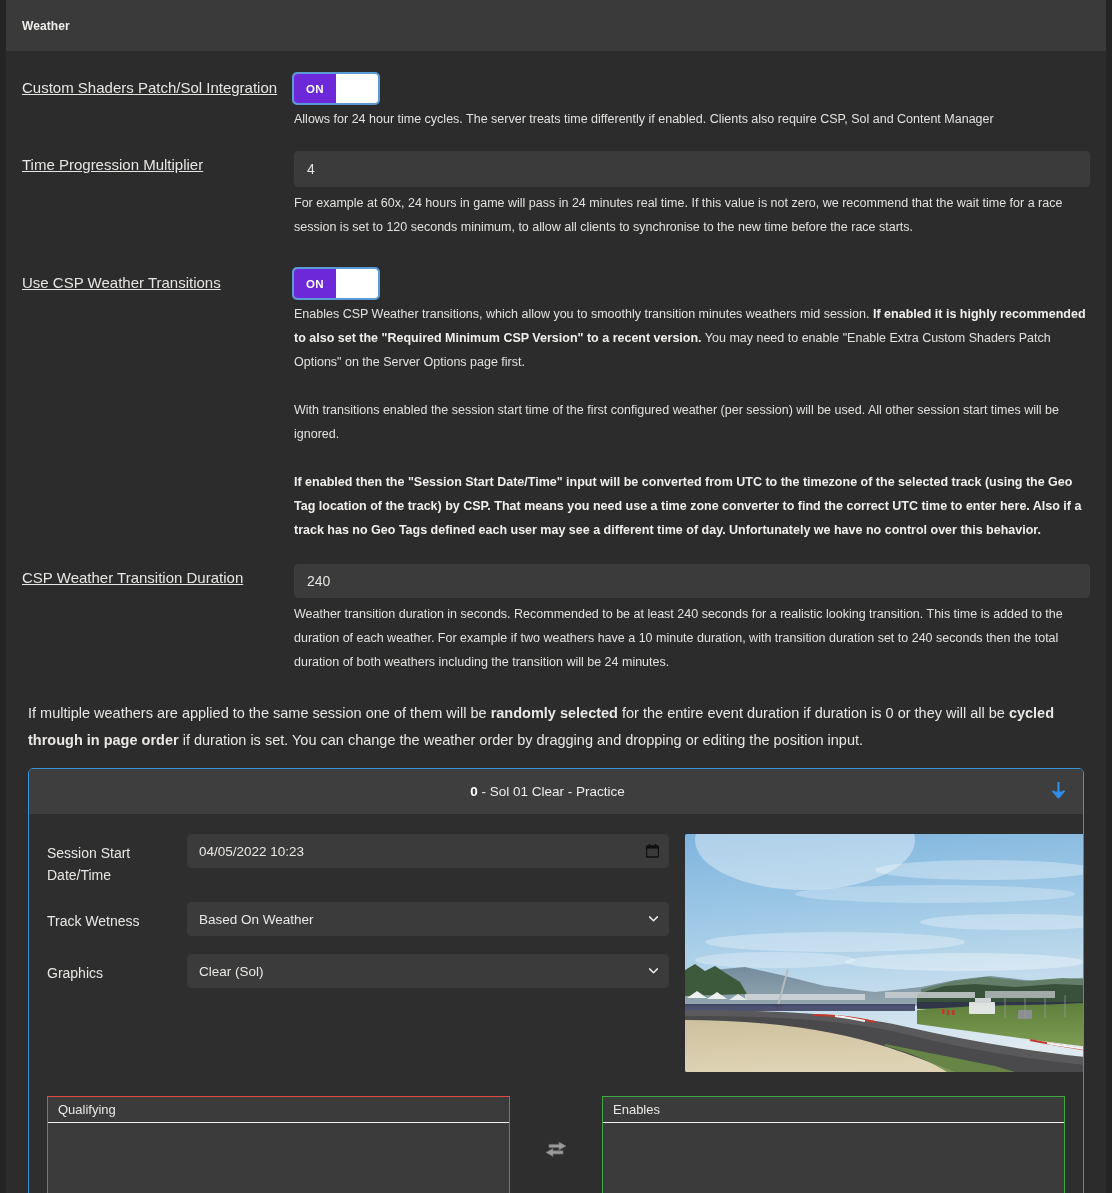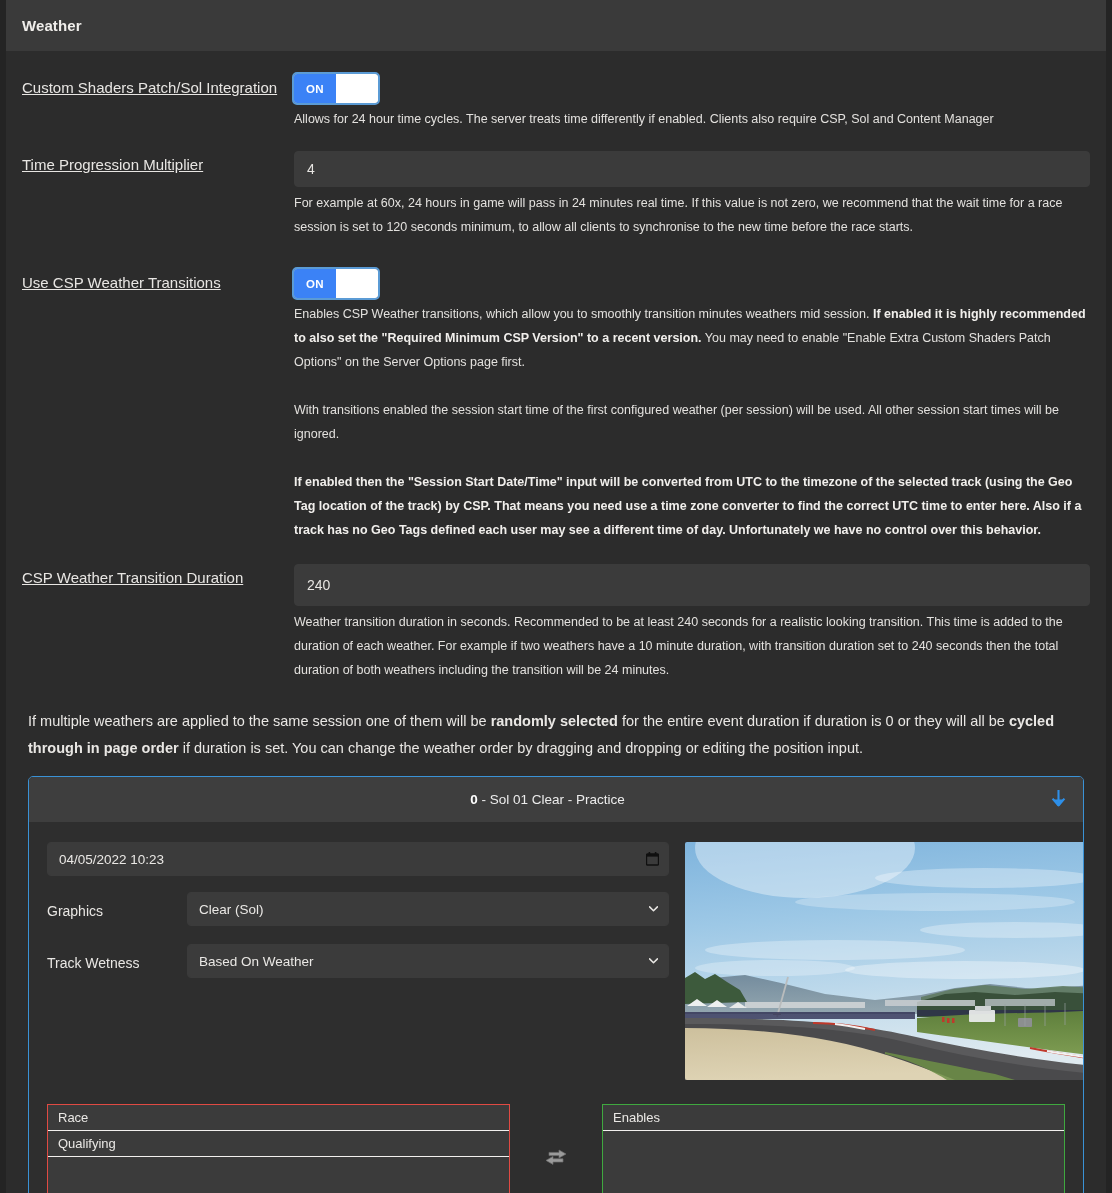--- a/index.html
+++ b/index.html
@@ -22,21 +22,21 @@
   }
   
   .panel-header {
     background: #3a3a3a;
     height: 52px;
     display: flex; align-items: center;
     padding-left: 16px;
     border-bottom: 1px solid #2c2c2c;
   }
   .panel-header-title {
-    font-size: 15px; font-weight: bold; color: #f0eeeb;
+    font-size: 12px; font-weight: bold; color: #f0eeeb;
     letter-spacing: .1px;
   }
   .panel-body {
     padding: 22px 16px 0 16px;
   }
   
   .form-row {
     display: flex;
     align-items: flex-start;
     margin-bottom: 2px;
@@ -70,35 +70,35 @@
     border-radius: 3px;
     background: #ffffff;
     display: flex; align-items: stretch;
     overflow: hidden;
     outline: 2px solid #5b9bd5;
     outline-offset: 0px;
     cursor: pointer;
     user-select: none;
   }
   .toggle-on {
-    background: #3b82f6;
+    background: #6d28d9;
     width: 50%;
     display: flex; align-items: center; justify-content: center;
     font-size: 11.5px; font-weight: bold; color: #ffffff;
     letter-spacing: .4px;
   }
   .toggle-knob {
     background: #ffffff;
     width: 50%;
   }
 
   
   .text-input {
     width: 100%;
-    height: 42px;
+    height: 34px;
     background: #3b3b3b;
     border: 1px solid #3b3b3b;
     border-radius: 4px;
     color: #e8e6e3;
     font-size: 14px;
     font-family: "Liberation Sans", sans-serif;
     padding: 0 12px;
     line-height: 32px;
     outline: none;
   }
@@ -328,53 +328,54 @@
             <path d="M8.5 1 V13 M8.5 16.5 L2.6 9.6 M8.5 16.5 L14.4 9.6" stroke="#2e8fe8" stroke-width="2.1" fill="none" stroke-linecap="butt"></path>
             <path d="M8.5 17.8 L3.2 10.4 H13.8 Z" fill="#2e8fe8"></path>
           </svg>
         </span>
       </div>
 
       <div class="weather-card-body">
         <div class="wc-fields">
 
           <div class="wc-row">
+            <div class="wc-label">Session Start Date/Time</div>
             <div class="wc-field">
               <div class="datetime-wrap">
                 <input class="wc-input" type="text" value="04/05/2022 10:23" style="">
                 <svg class="calendar-icon" viewBox="0 0 13 14">
                   <rect x="0.5" y="2" width="12" height="11" rx="1" fill="none" stroke="#101010" stroke-width="1.4"></rect>
                   <rect x="0.5" y="2" width="12" height="2.6" fill="#101010"></rect>
                   <rect x="2.6" y="0" width="1.6" height="3" fill="#101010"></rect>
                   <rect x="8.8" y="0" width="1.6" height="3" fill="#101010"></rect>
                 </svg>
               </div>
             </div>
           </div>
 
           <div class="wc-row" style="margin-bottom:18px;">
-            <div class="wc-label">Graphics</div>
+            <div class="wc-label">Track Wetness</div>
             <div class="wc-field">
               <div class="select-wrap">
                 <select>
-                  <option>Clear (Sol)</option>
+                  <option>Based On Weather</option>
                 </select>
                 <svg class="chevron-down-icon" viewBox="0 0 9 6">
                   <path d="M0.6 0.9 L4.5 4.8 L8.4 0.9" fill="none" stroke="#e8e6e3" stroke-width="1.5" stroke-linecap="round" stroke-linejoin="round"></path>
                 </svg>
               </div>
             </div>
           </div>
 
           <div class="wc-row" style="margin-bottom:18px;">
-            <div class="wc-label">Track Wetness</div>
+            <div class="wc-label">Graphics</div>
             <div class="wc-field">
               <div class="select-wrap">
                 <select>
-                  <option>Based On Weather</option>
+                  <option>Clear (Sol)</option>
                 </select>
                 <svg class="chevron-down-icon" viewBox="0 0 9 6">
                   <path d="M0.6 0.9 L4.5 4.8 L8.4 0.9" fill="none" stroke="#e8e6e3" stroke-width="1.5" stroke-linecap="round" stroke-linejoin="round"></path>
                 </svg>
               </div>
             </div>
           </div>
 
 
         </div>
@@ -464,21 +465,20 @@
                 <path d="M400 161 v22"></path>
             </g>
           </svg>
         </div>
       </div>
 
       <div class="sessions-block">
         <div class="sessions-lists">
 
           <div class="session-list left">
-            <div class="session-item">Race</div>
             <div class="session-item">Qualifying</div>
           </div>
 
           <div class="swap-wrap">
             <svg class="swap-icon" viewBox="0 0 22 16">
               <path d="M14 1 L21 5 L14 9 L14 6.6 L4 6.6 L4 3.4 L14 3.4 Z" fill="#9b9b9b" stroke="#6f6f6f" stroke-width="0.7" stroke-linejoin="round"></path>
               <path d="M8 7.4 L1 11.4 L8 15.4 L8 13 L18 13 L18 9.8 L8 9.8 Z" fill="#9b9b9b" stroke="#6f6f6f" stroke-width="0.7" stroke-linejoin="round"></path>
             </svg>
           </div>
 

